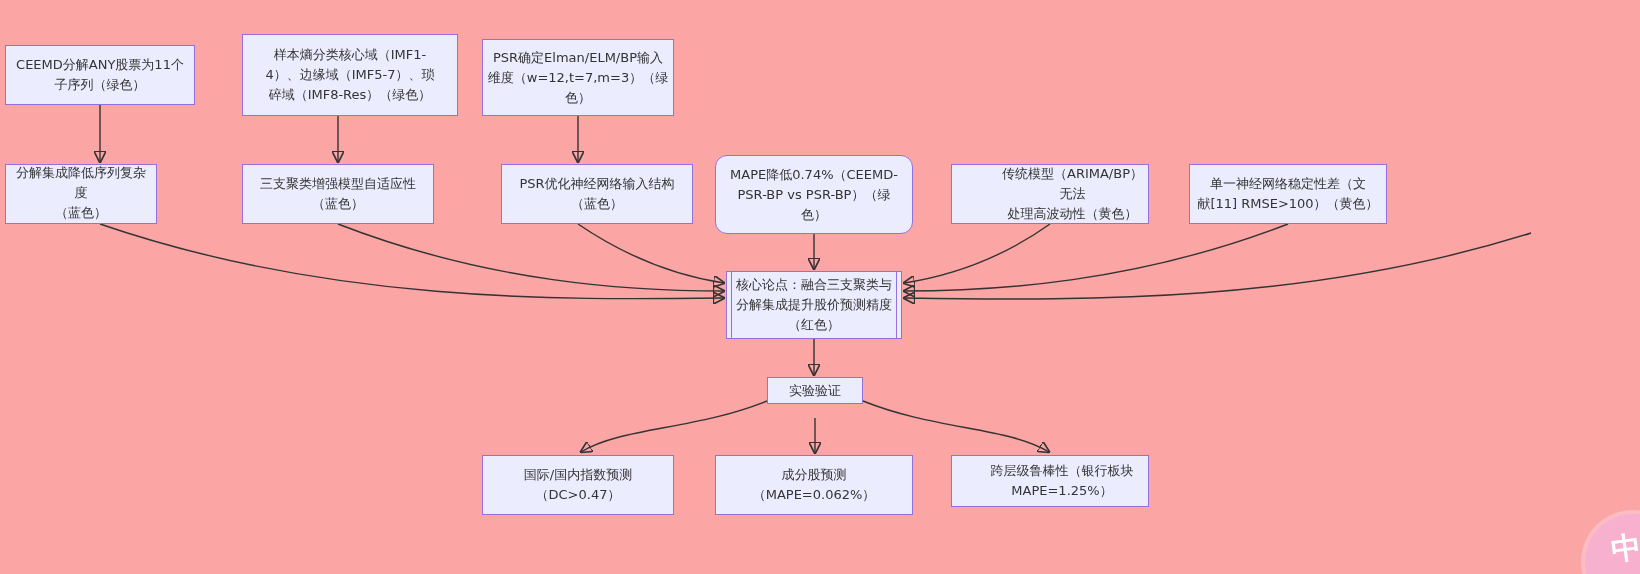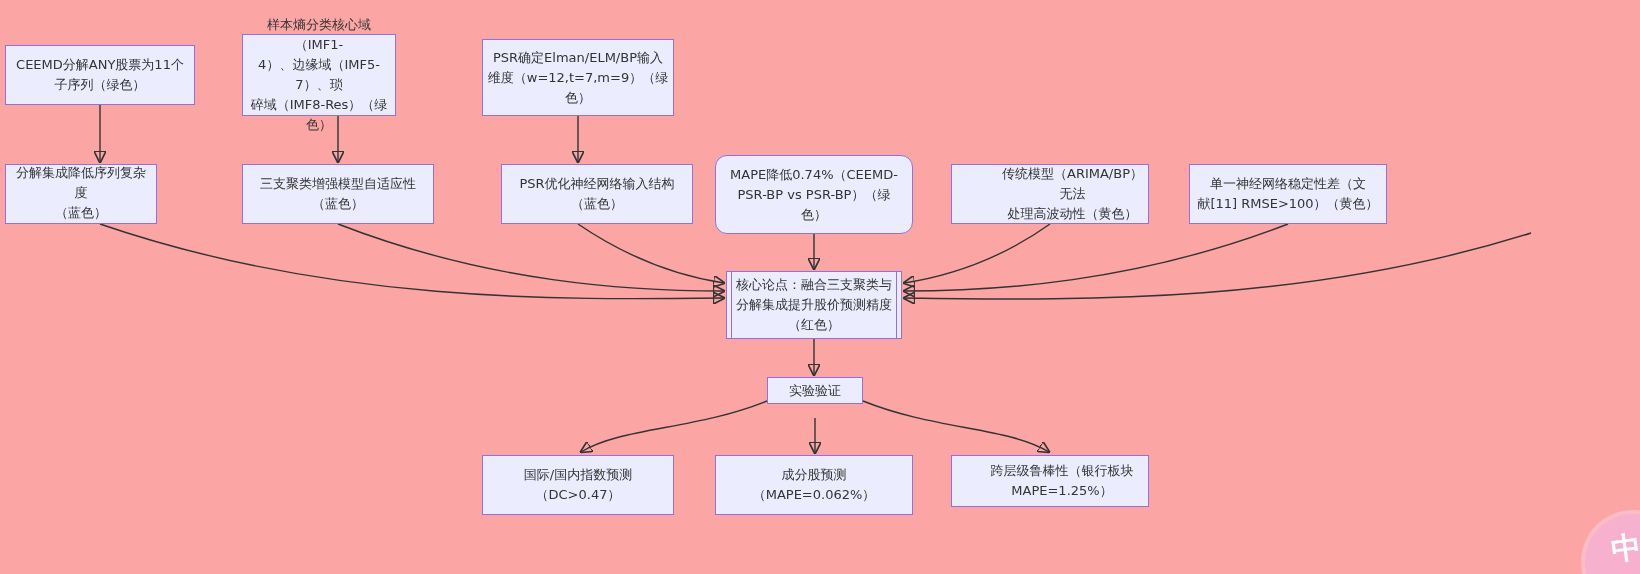--- a/index.html
+++ b/index.html
@@ -66,28 +66,28 @@
     <path d="M 814 339 L 814 375" marker-end="url(#arrow)"></path>
     <path d="M 767 401 C 695 430, 622 427, 581 452" marker-end="url(#arrow)"></path>
     <path d="M 815 418 L 815 453" marker-end="url(#arrow)"></path>
     <path d="M 863 401 C 935 430, 1008 427, 1049 452" marker-end="url(#arrow)"></path>
   </svg>
 
   <div class="node" style="left:5px;top:45px;width:190px;height:60px;">
     <span class="lbl">CEEMD分解ANY股票为11个
 子序列（绿色）</span>
   </div>
-  <div class="node" style="left:242px;top:34px;width:154px;height:82px;">
+  <div class="node" style="left:242px;top:34px;width:216px;height:82px;">
     <span class="lbl">样本熵分类核心域（IMF1-
 4）、边缘域（IMF5-7）、琐
 碎域（IMF8-Res）（绿色）</span>
   </div>
   <div class="node" style="left:482px;top:39px;width:192px;height:77px;">
     <span class="lbl">PSR确定Elman/ELM/BP输入
-维度（w=12,t=7,m=9）（绿
+维度（w=12,t=7,m=3）（绿
 色）</span>
   </div>
 
   <div class="node" style="left:5px;top:164px;width:152px;height:60px;align-items:flex-end;">
     <span class="lbl">分解集成降低序列复杂度
 （蓝色）</span>
   </div>
   <div class="node" style="left:242px;top:164px;width:192px;height:60px;">
     <span class="lbl">三支聚类增强模型自适应性
 （蓝色）</span>

